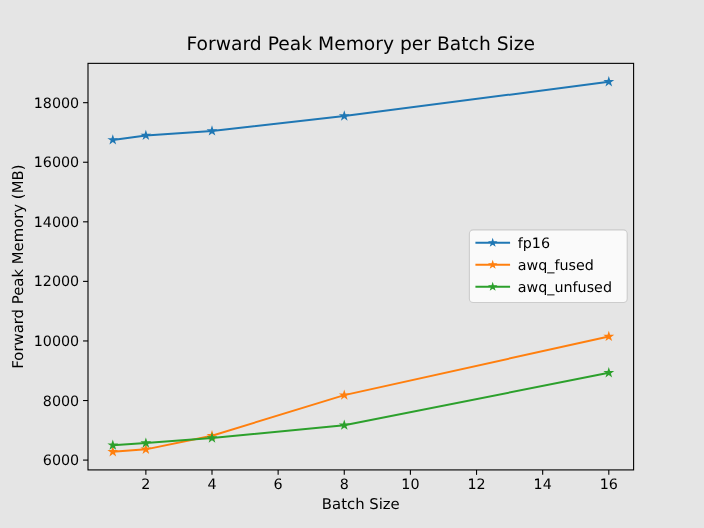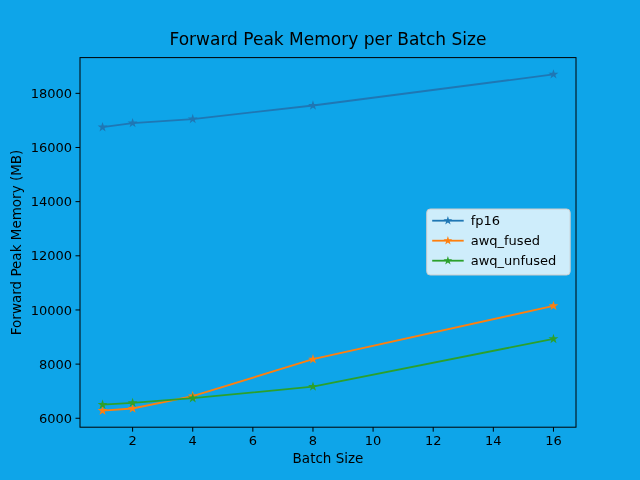--- a/index.html
+++ b/index.html
@@ -4,21 +4,21 @@
 <style>
   html, body {
     margin: 0;
     padding: 0;
     background: #ffffff;
   }
   #figure {
     position: relative;
     width: 640px;
     height: 480px;
-    background: #0ea5e9;
+    background: #e5e5e5;
     overflow: hidden;
     font-family: "DejaVu Sans", sans-serif;
   }
   svg {
     display: block;
   }
   svg text {
     font-family: "DejaVu Sans", sans-serif;
     fill: #000000;
   }

